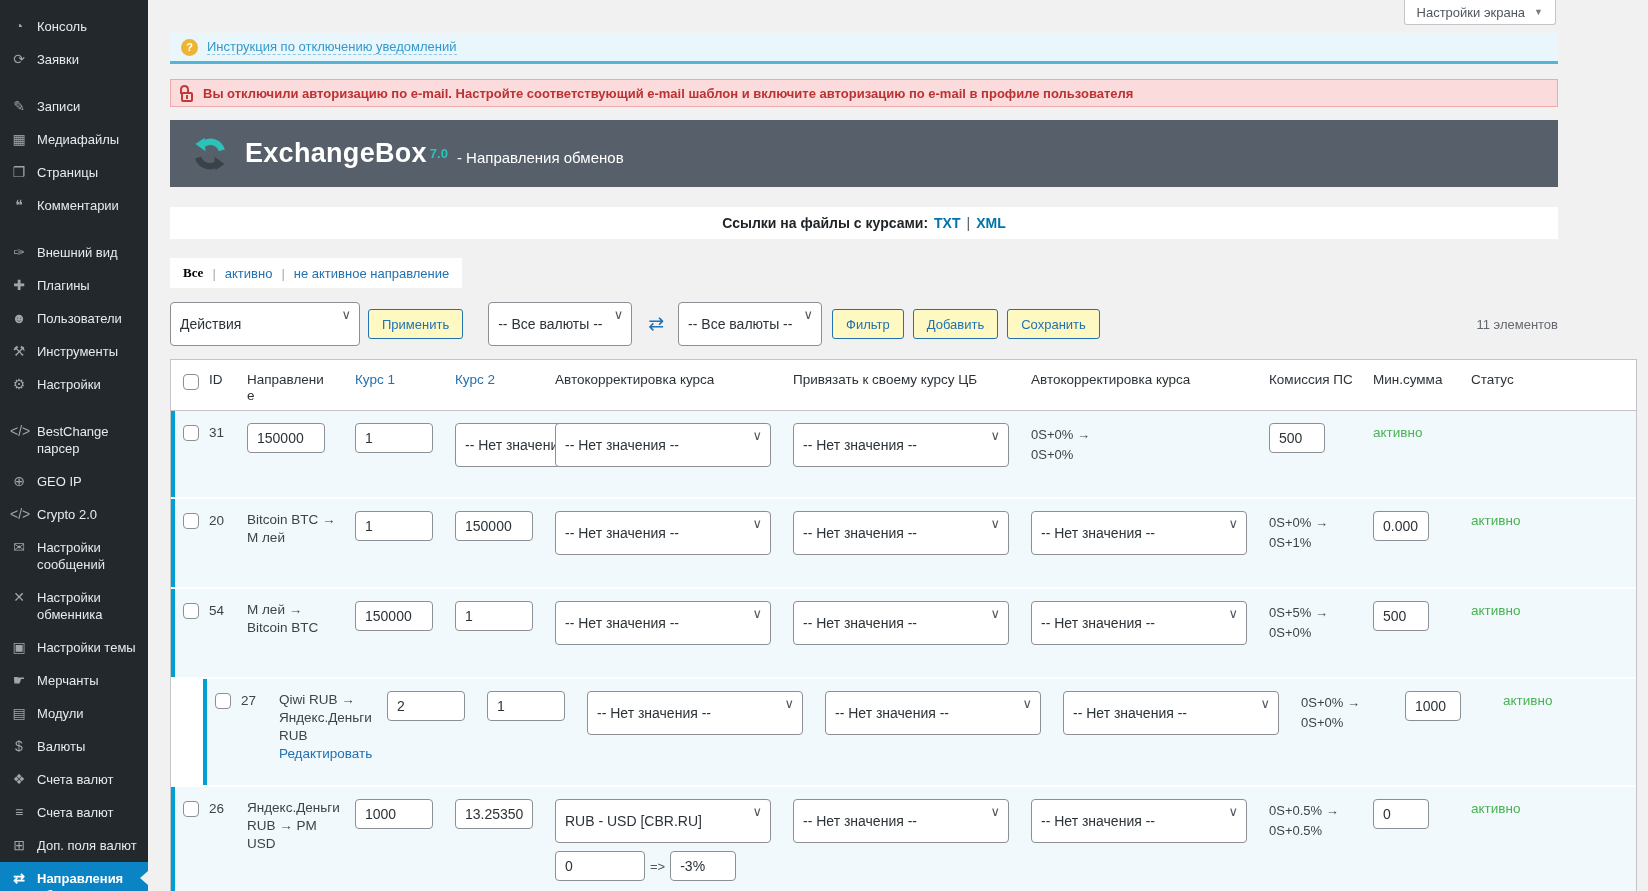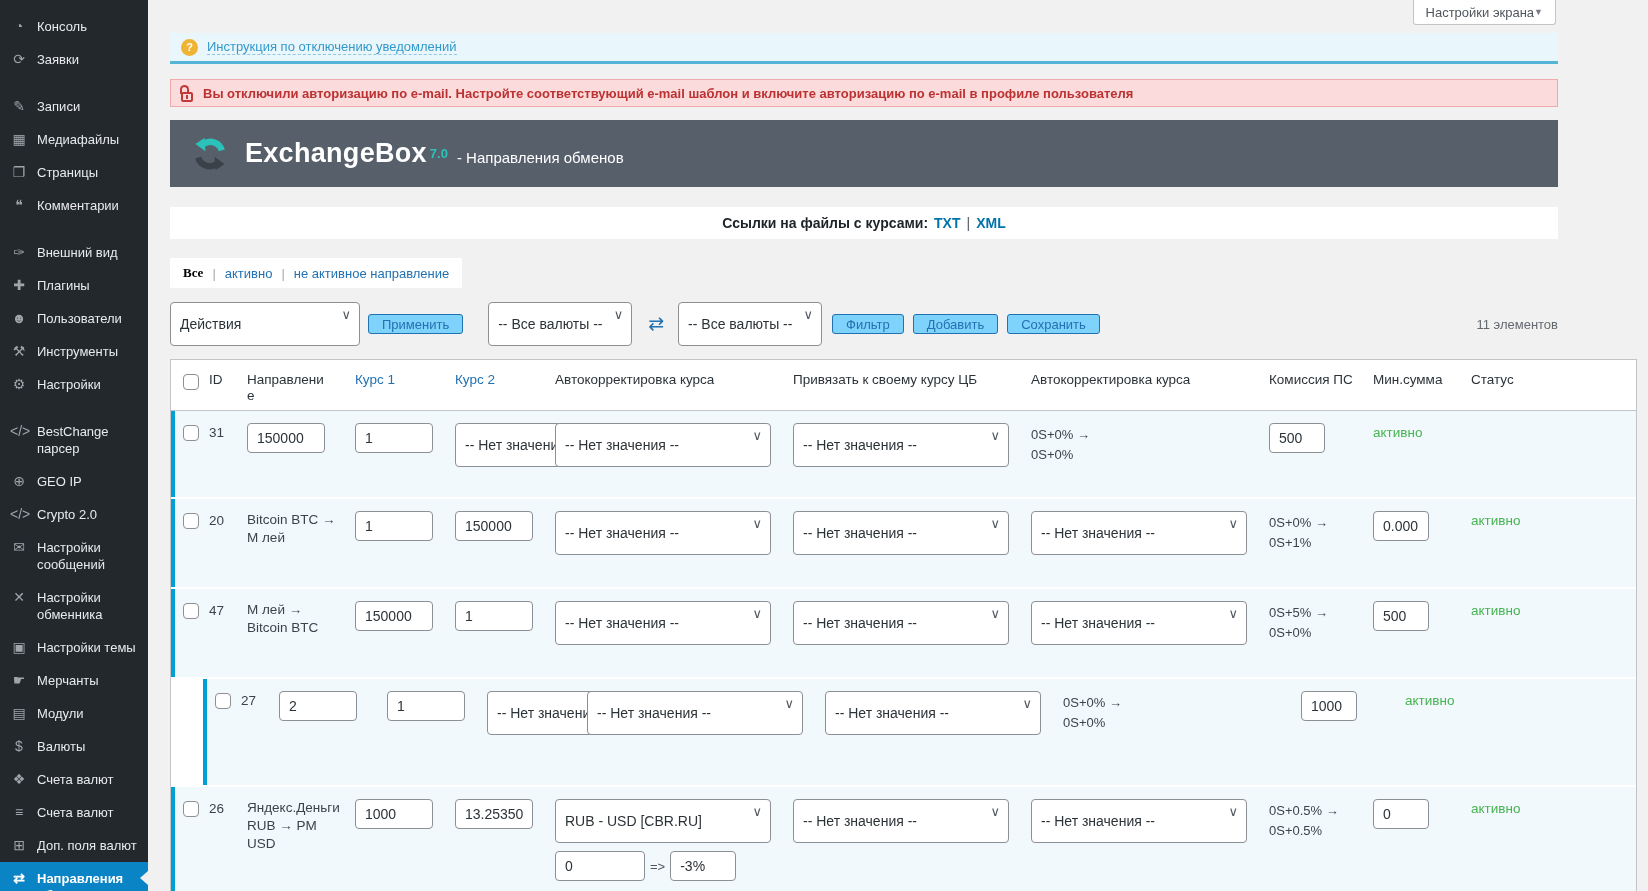--- a/index.html
+++ b/index.html
@@ -30,21 +30,21 @@
     border:7px solid transparent; border-right:8px solid #f1f1f1; border-left:none;
   }
 
   
   #content { margin-left:148px; padding:0 0 0 22px; position:relative; }
 
   #screen-options {
     position:absolute; top:0; right:92px; height:25px;
     background:#fff; border:1px solid #c3c4c7; border-top:none;
     border-radius:0 0 3px 3px; color:#50575e; font-size:13px;
-    padding:4px 12px; cursor:pointer; display:flex; align-items:center; gap:0;justify-content:center;
+    padding:4px 12px; cursor:pointer; display:flex; align-items:center; gap:9px;justify-content:center;
   }
   #screen-options .caret { font-size:9px; color:#787c82; }
 
   .notice-info {
     margin-top:33px; width:1388px; height:31px;
     background:#e9f6fb; border-bottom:3px solid #54b4d6;
     display:flex; align-items:center; gap:9px; padding:0 11px;
   }
   .q-icon {
     width:17px; height:17px; border-radius:50%; background:#efb434; color:#fff;
@@ -93,21 +93,21 @@
   .sel select {
     width:100%; height:44px; appearance:none; -webkit-appearance:none;
     border:1px solid #8c8f94; border-radius:4px; background:#fff;
     padding:0 26px 0 9px; font-size:14px; color:#2c3338; font-family:inherit;
   }
   .sel .chev { position:absolute; right:9px; top:5px; color:#50575e; font-size:13px; pointer-events:none; }
   .w-actions { width:190px; }
   .w-cur { width:144px; }
   .w-val { width:216px; }
   .btn {
-    height:20px; background:#7dd3fc; border:1px solid #2271b1; border-radius:3px;
+    height:30px; background:#fef9c3; border:1px solid #2271b1; border-radius:3px;
     color:#2271b1; font-size:13px; padding:0 13px; cursor:pointer; font-family:inherit;
   }
   #refresh { color:#2271b1; font-size:19px; padding:0 2px; cursor:pointer; line-height:30px; }
   #items-count { margin-left:auto; color:#646970; font-size:13px; }
 
   
   #etable { --cols:36px 38px 108px 100px 100px 238px 238px 238px 104px 98px 1fr;
     margin-top:13px; width:1467px; background:#fff; border:1px solid #c3c4c7; }
   .thead { display:grid; grid-template-columns:var(--cols); min-height:47px; border-bottom:1px solid #c3c4c7; }
   .thead .cell { padding:12px 4px 6px 2px; font-size:13.5px; color:#2c3338; }
@@ -376,37 +376,38 @@
           <div class="cell"><span class="sel w-val"><select><option>-- Нет значения --</option></select><span class="chev">∨</span></span></div>
           <div class="cell comm-cell">
             <div>0S+0% →</div>
             <div>0S+1%</div>
           </div>
           <div class="cell"><input class="inp min-inp" type="text" value="0.0001" style=""></div>
           <div class="cell status-cell">активно</div>
         </div>
         <div class="trow">
           <div class="cell cb-cell"><input class="cb" type="checkbox" style=""></div>
-          <div class="cell id-cell">47</div>
+          <div class="cell id-cell">54</div>
           <div class="cell dir-cell"><span class="dir-text">М лей → Bitcoin BTC</span></div>
           <div class="cell"><input class="inp rate-inp" type="text" value="150000" style=""></div>
           <div class="cell"><input class="inp rate-inp" type="text" value="1" style=""></div>
           <div class="cell"><span class="sel w-val"><select><option>-- Нет значения --</option></select><span class="chev">∨</span></span></div>
           <div class="cell"><span class="sel w-val"><select><option>-- Нет значения --</option></select><span class="chev">∨</span></span></div>
           <div class="cell"><span class="sel w-val"><select><option>-- Нет значения --</option></select><span class="chev">∨</span></span></div>
           <div class="cell comm-cell">
             <div>0S+5% →</div>
             <div>0S+0%</div>
           </div>
           <div class="cell"><input class="inp min-inp" type="text" value="500" style=""></div>
           <div class="cell status-cell">активно</div>
         </div>
         <div class="trow">
           <div class="cell cb-cell"><input class="cb" type="checkbox" style=""></div>
           <div class="cell id-cell">27</div>
+          <div class="cell dir-cell"><span class="dir-text">Qiwi RUB → Яндекс.Деньги RUB</span><a class="edit-link">Редактировать</a></div>
           <div class="cell"><input class="inp rate-inp" type="text" value="2" style=""></div>
           <div class="cell"><input class="inp rate-inp" type="text" value="1" style=""></div>
           <div class="cell"><span class="sel w-val"><select><option>-- Нет значения --</option></select><span class="chev">∨</span></span></div>
           <div class="cell"><span class="sel w-val"><select><option>-- Нет значения --</option></select><span class="chev">∨</span></span></div>
           <div class="cell"><span class="sel w-val"><select><option>-- Нет значения --</option></select><span class="chev">∨</span></span></div>
           <div class="cell comm-cell">
             <div>0S+0% →</div>
             <div>0S+0%</div>
           </div>
           <div class="cell"><input class="inp min-inp" type="text" value="1000" style=""></div>

